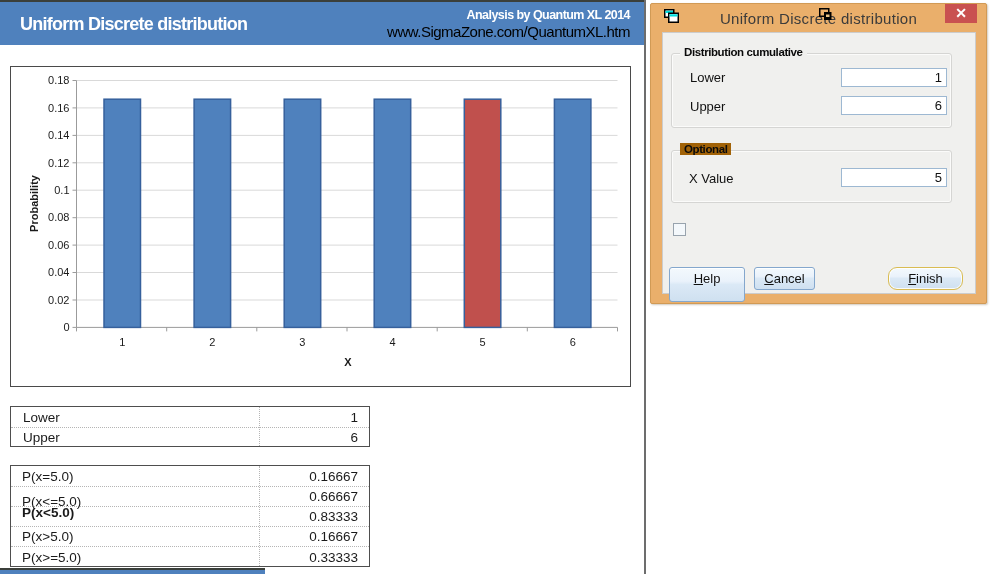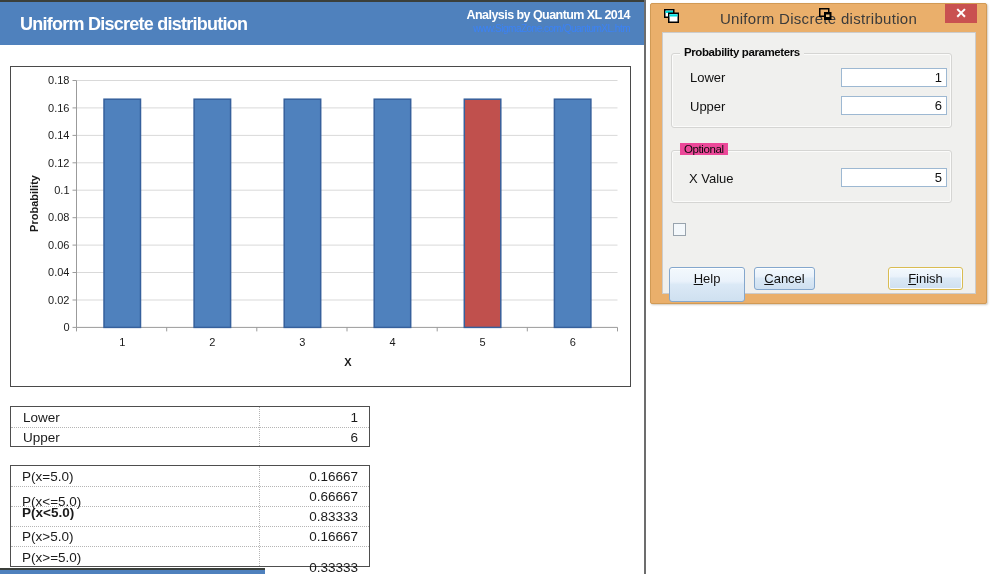--- a/index.html
+++ b/index.html
@@ -7,21 +7,21 @@
   .abs { position:absolute; }
 </style>
 </head>
 <body>
 
 <div class="abs" style="left:0;top:0;width:646px;height:2px;background:#3b3f3a;"></div>
 
 <div class="abs" style="left:0;top:2px;width:644px;height:43px;background:#4f81bd;"></div>
 <div class="abs" style="left:20px;top:14px;font-size:18px;font-weight:bold;color:#ffffff;letter-spacing:-0.75px;">Uniform Discrete distribution</div>
 <div class="abs" style="left:0;top:8px;width:630px;text-align:right;color:#ffffff;font-size:12.5px;font-weight:bold;letter-spacing:-0.55px;">Analysis by Quantum XL 2014</div>
-<div class="abs" style="left:0;top:23px;width:630px;text-align:right;color:#3b82f6;font-size:10px;letter-spacing:-0.5px;">www.SigmaZone.com/QuantumXL.htm</div>
+<div class="abs" style="left:0;top:23px;width:630px;text-align:right;color:#000000;font-size:15px;letter-spacing:-0.5px;">www.SigmaZone.com/QuantumXL.htm</div>
 
 <div class="abs" style="left:644px;top:0;width:2px;height:574px;background:#6d6d6d;"></div>
 
 <div class="abs" style="left:10px;top:66px;width:621px;height:321px;border:1px solid #4a4a4a;background:#ffffff;"></div>
 <svg class="abs" style="left:10px;top:66px;" width="621" height="321" xmlns="http://www.w3.org/2000/svg">
 
   <g stroke="#d9d9d9" stroke-width="1">
     <line x1="66.5" y1="14.5" x2="607.5" y2="14.5"></line>
     <line x1="66.5" y1="41.9" x2="607.5" y2="41.9"></line>
     <line x1="66.5" y1="69.4" x2="607.5" y2="69.4"></line>
@@ -108,21 +108,21 @@
   <div class="abs" style="left:0;top:80.3px;width:358px;border-top:1px dotted #b5b5b5;"></div>
   <div class="abs" style="left:11px;top:2.8px;">P(x=5.0)</div>
   <div class="abs" style="left:11px;top:39px;font-weight:bold;">P(x&lt;5.0)</div>
   <div class="abs" style="left:11px;top:28px;">P(x&lt;=5.0)</div>
   <div class="abs" style="left:11px;top:63.4px;">P(x&gt;5.0)</div>
   <div class="abs" style="left:11px;top:83.6px;">P(x&gt;=5.0)</div>
   <div class="abs" style="right:11px;top:2.8px;">0.16667</div>
   <div class="abs" style="right:11px;top:23px;">0.66667</div>
   <div class="abs" style="right:11px;top:43.2px;">0.83333</div>
   <div class="abs" style="right:11px;top:63.4px;">0.16667</div>
-  <div class="abs" style="right:11px;top:83.6px;margin-top:10px;">0.33333</div>
+  <div class="abs" style="right:11px;top:83.6px;">0.33333</div>
 </div>
 
 <div class="abs" style="left:650px;top:3px;width:337px;height:301px;background:#eaaf6b;border:1px solid #d19a55;border-radius:2px;box-shadow:1px 1px 2px rgba(120,100,70,0.35);">
 
   <div class="abs" style="left:0;top:6px;width:100%;text-align:center;font-size:15px;color:#3b3b3b;letter-spacing:0.3px;">Uniform Discrete distribution</div>
 
   <svg class="abs" style="left:13px;top:5px;" width="16" height="16" xmlns="http://www.w3.org/2000/svg">
     <rect x="0.75" y="0.75" width="9" height="7.5" fill="#ffffff" stroke="#000000" stroke-width="1.5"></rect>
     <rect x="1.5" y="1.75" width="7.5" height="2.25" fill="#00dede"></rect>
     <rect x="4.75" y="4.25" width="9.5" height="9" fill="#ffffff" stroke="#000000" stroke-width="1.5"></rect>
@@ -133,33 +133,33 @@
     <rect x="1.75" y="0.75" width="9" height="7.5" fill="none" stroke="#000000" stroke-width="1.5"></rect>
     <rect x="6" y="4" width="7.5" height="8" fill="#000000"></rect>
     <rect x="8" y="6.5" width="3.5" height="2.5" fill="#eac488"></rect>
   </svg>
 
   <div class="abs" style="left:294px;top:0;width:32px;height:19px;background:#c95150;color:#ffffff;text-align:center;font-size:14px;font-weight:bold;line-height:18px;">✕</div>
 
   <div class="abs" style="left:11px;top:28px;width:314px;height:262px;background:#f0f0ee;border:1px solid #cccccc;">
 
     <div class="abs" style="left:8px;top:20px;width:281px;height:75px;border:1px solid #d5d5d3;border-radius:3px;box-shadow:inset 0 0 0 1px #fbfbfa;"></div>
-    <div class="abs" style="left:17px;top:13px;background:#f0f0ee;padding:0 4px;font-size:11.5px;font-weight:bold;color:#0a0a0a;letter-spacing:-0.4px;">Probability parameters</div>
+    <div class="abs" style="left:17px;top:13px;background:#f0f0ee;padding:0 4px;font-size:11.5px;font-weight:bold;color:#0a0a0a;letter-spacing:-0.4px;">Distribution cumulative</div>
     <div class="abs" style="left:27px;top:37px;font-size:13px;color:#111;">Lower</div>
     <div class="abs" style="left:178px;top:35px;width:106px;height:19px;background:#fff;border:1px solid #9db8d2;font-size:13px;color:#111;text-align:right;line-height:17px;padding-right:4px;">1</div>
     <div class="abs" style="left:27px;top:66px;font-size:13px;color:#111;">Upper</div>
     <div class="abs" style="left:178px;top:63px;width:106px;height:19px;background:#fff;border:1px solid #9db8d2;font-size:13px;color:#111;text-align:right;line-height:17px;padding-right:4px;">6</div>
 
     <div class="abs" style="left:8px;top:117px;width:281px;height:53px;border:1px solid #d5d5d3;border-radius:3px;box-shadow:inset 0 0 0 1px #fbfbfa;"></div>
-    <div class="abs" style="left:17px;top:110px;background:#ec4899;padding:0 4px;font-size:11.5px;font-weight:normal;color:#0a0a0a;letter-spacing:-0.4px;">Optional</div>
+    <div class="abs" style="left:17px;top:110px;background:#a16207;padding:0 4px;font-size:11.5px;font-weight:bold;color:#0a0a0a;letter-spacing:-0.4px;">Optional</div>
     <div class="abs" style="left:26px;top:138px;font-size:13px;color:#111;">X Value</div>
     <div class="abs" style="left:178px;top:135px;width:106px;height:19px;background:#fff;border:1px solid #9db8d2;font-size:13px;color:#111;text-align:right;line-height:17px;padding-right:4px;">5</div>
 
     <div class="abs" style="left:10px;top:190px;width:12.5px;height:12.5px;background:#f4f8fb;border:1px solid #98a3ad;"></div>
 
     <div class="abs" style="left:6px;top:234px;width:76px;height:35px;border:1px solid #84a7cd;border-radius:3px;background:linear-gradient(#f3f9fd 0%,#eaf2fb 40%,#dbe9f6 50%,#cfe0f0 100%);box-shadow:inset 0 1px 0 rgba(255,255,255,0.9);font-size:13px;color:#111;text-align:center;line-height:21px;"><u>H</u>elp</div>
     <div class="abs" style="left:91px;top:234px;width:61px;height:23px;border:1px solid #84a7cd;border-radius:3px;background:linear-gradient(#f3f9fd 0%,#eaf2fb 40%,#dbe9f6 50%,#cfe0f0 100%);box-shadow:inset 0 1px 0 rgba(255,255,255,0.9);font-size:13px;color:#111;text-align:center;line-height:21px;"><u>C</u>ancel</div>
-    <div class="abs" style="left:225px;top:234px;width:75px;height:23px;border:1px solid #d9bc52;border-radius:3px;background:linear-gradient(#f3f9fd 0%,#eaf2fb 40%,#dbe9f6 50%,#cfe0f0 100%);box-shadow:inset 0 0 0 1px rgba(255,255,255,0.85);font-size:13px;color:#111;text-align:center;line-height:21px;"><u>F</u>inish</div>
+    <div class="abs" style="left:225px;top:234px;width:75px;height:23px;border:1px solid #d9bc52;border-radius:9px;background:linear-gradient(#f3f9fd 0%,#eaf2fb 40%,#dbe9f6 50%,#cfe0f0 100%);box-shadow:inset 0 0 0 1px rgba(255,255,255,0.85);font-size:13px;color:#111;text-align:center;line-height:21px;"><u>F</u>inish</div>
   </div>
 </div>
 
 <div class="abs" style="left:0;top:568px;width:265px;height:1.5px;background:#3b3f3a;"></div>
 <div class="abs" style="left:0;top:569.5px;width:265px;height:4.5px;background:#4f81bd;"></div>
 
 </body></html>

